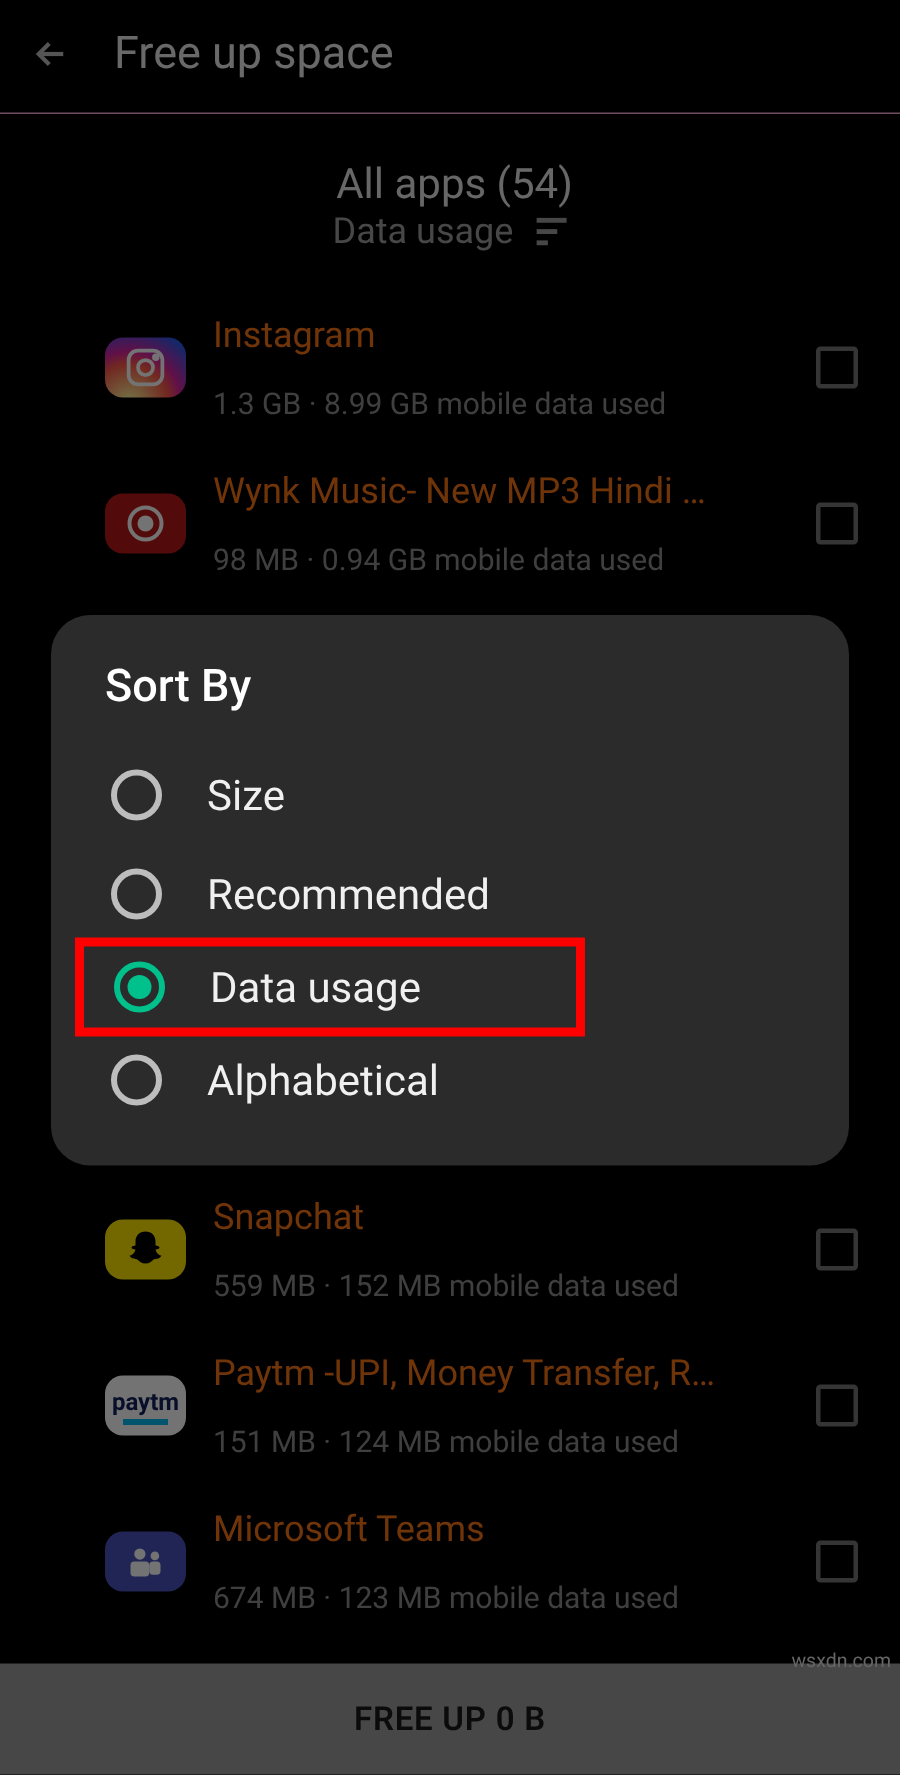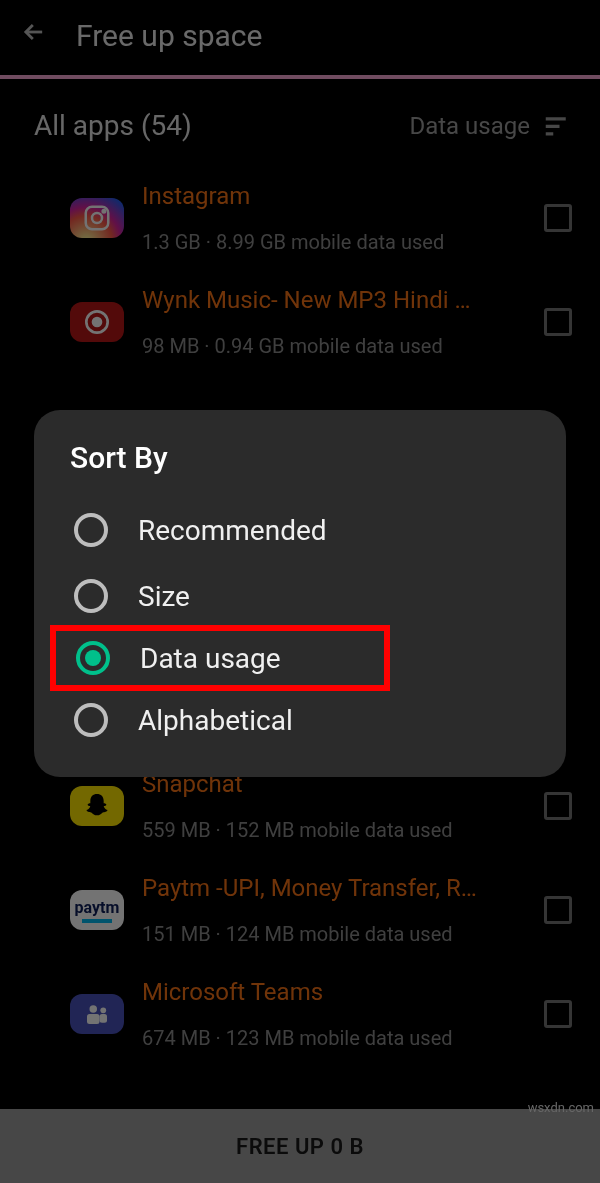--- a/index.html
+++ b/index.html
@@ -11,29 +11,30 @@
     color: #e0e0e0;
     position: relative;
     overflow: hidden;
   }
   .scrim {
     position: absolute; inset: 0;
     background: rgba(0,0,0,0.55);
     z-index: 5;
   }
   .header {
-    display: flex; 
+    display: flex; align-items: center;
     padding: 18px 20px 22px 20px;
-    border-bottom: 4px solid #f9a8d4;
+    border-bottom: 1px solid #f9a8d4;
   }
   .back-icon { width: 28px; height: 28px; color: #bdbdbd; margin-right: 28px; }
   .header-title { font-size: 30px; color: #e8e8e8; font-weight: 400; }
   .subheader {
     display: flex; align-items: center; justify-content: space-between;
     padding: 30px 28px 24px 34px;
+    flex-direction: column;
   }
   .subheader-title { font-size: 28px; color: #e4e4e4; }
   .sort-ctrl { display: flex; align-items: center; gap: 12px; color: #9e9e9e; font-size: 24px; }
   .sort-ctrl svg { width: 30px; height: 30px; }
   .app-list { display: flex; flex-direction: column; }
   .app-row {
     display: flex; align-items: center;
     padding: 16px 28px 16px 70px;
     gap: 18px;
   }
@@ -204,25 +205,25 @@
   <span>FREE UP 0 B</span>
 </div>
 
 <div class="scrim"></div>
 
 <div class="dialog">
   <div class="dialog-title">Sort By</div>
 
   <div class="opt">
     <div class="radio"></div>
-    <div class="opt-label">Recommended</div>
+    <div class="opt-label">Size</div>
   </div>
   <div class="opt">
     <div class="radio"></div>
-    <div class="opt-label">Size</div>
+    <div class="opt-label">Recommended</div>
   </div>
   <div class="opt highlight">
     <div class="radio sel"></div>
     <div class="opt-label">Data usage</div>
   </div>
   <div class="opt">
     <div class="radio"></div>
     <div class="opt-label">Alphabetical</div>
   </div>
 </div>

